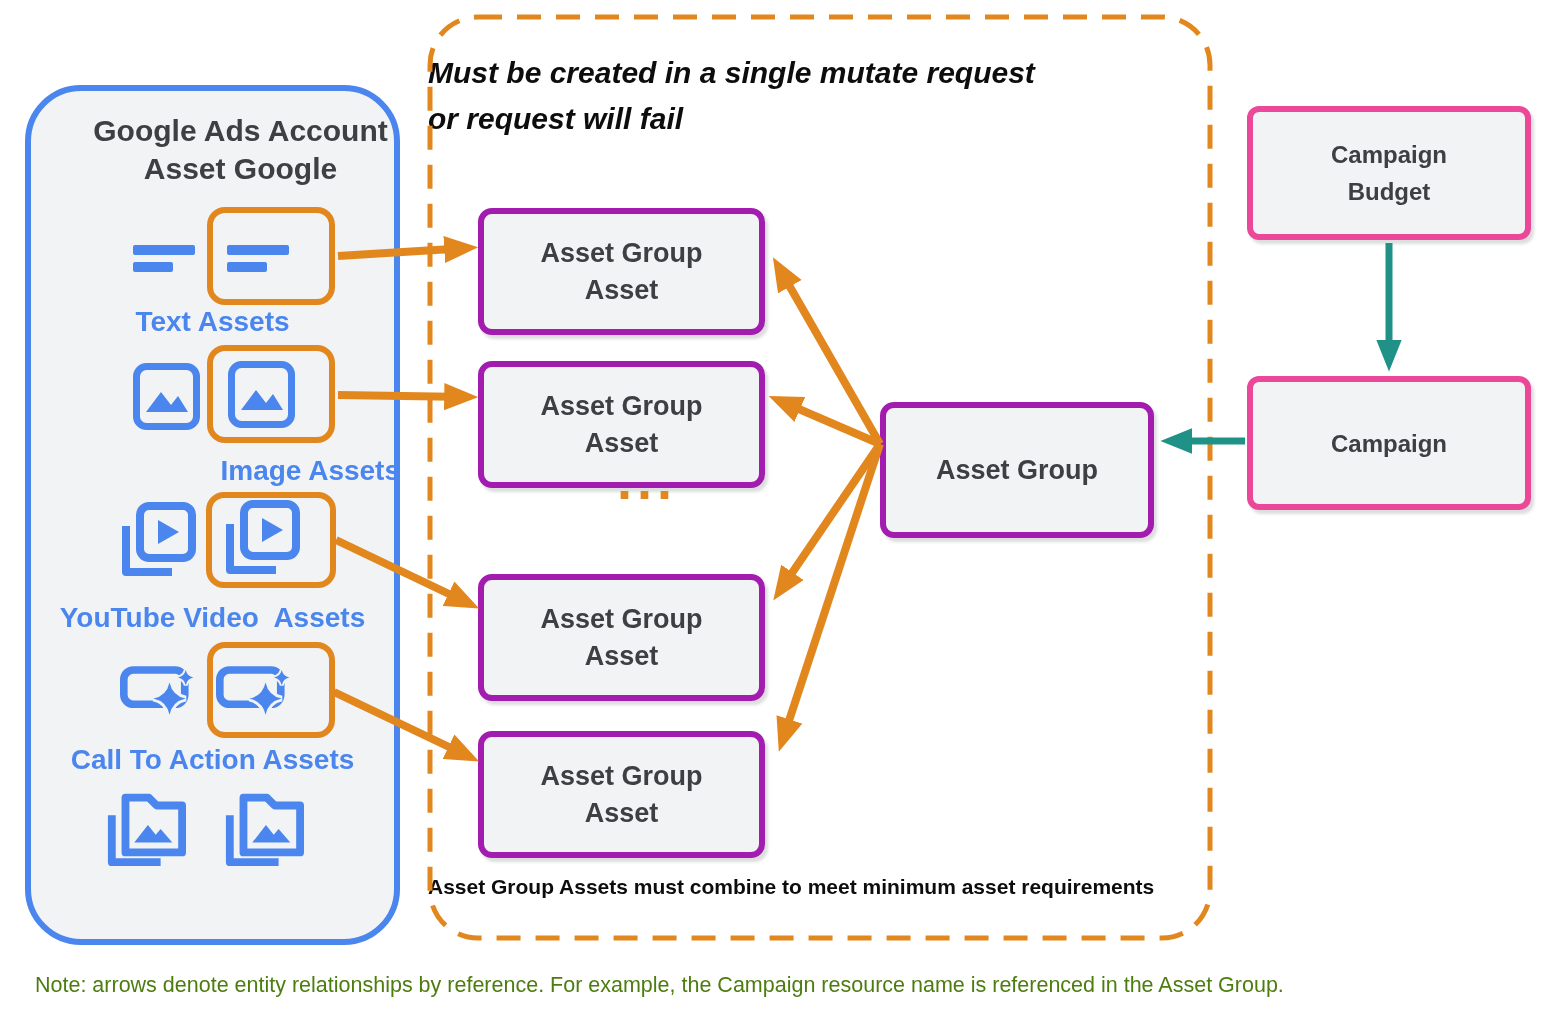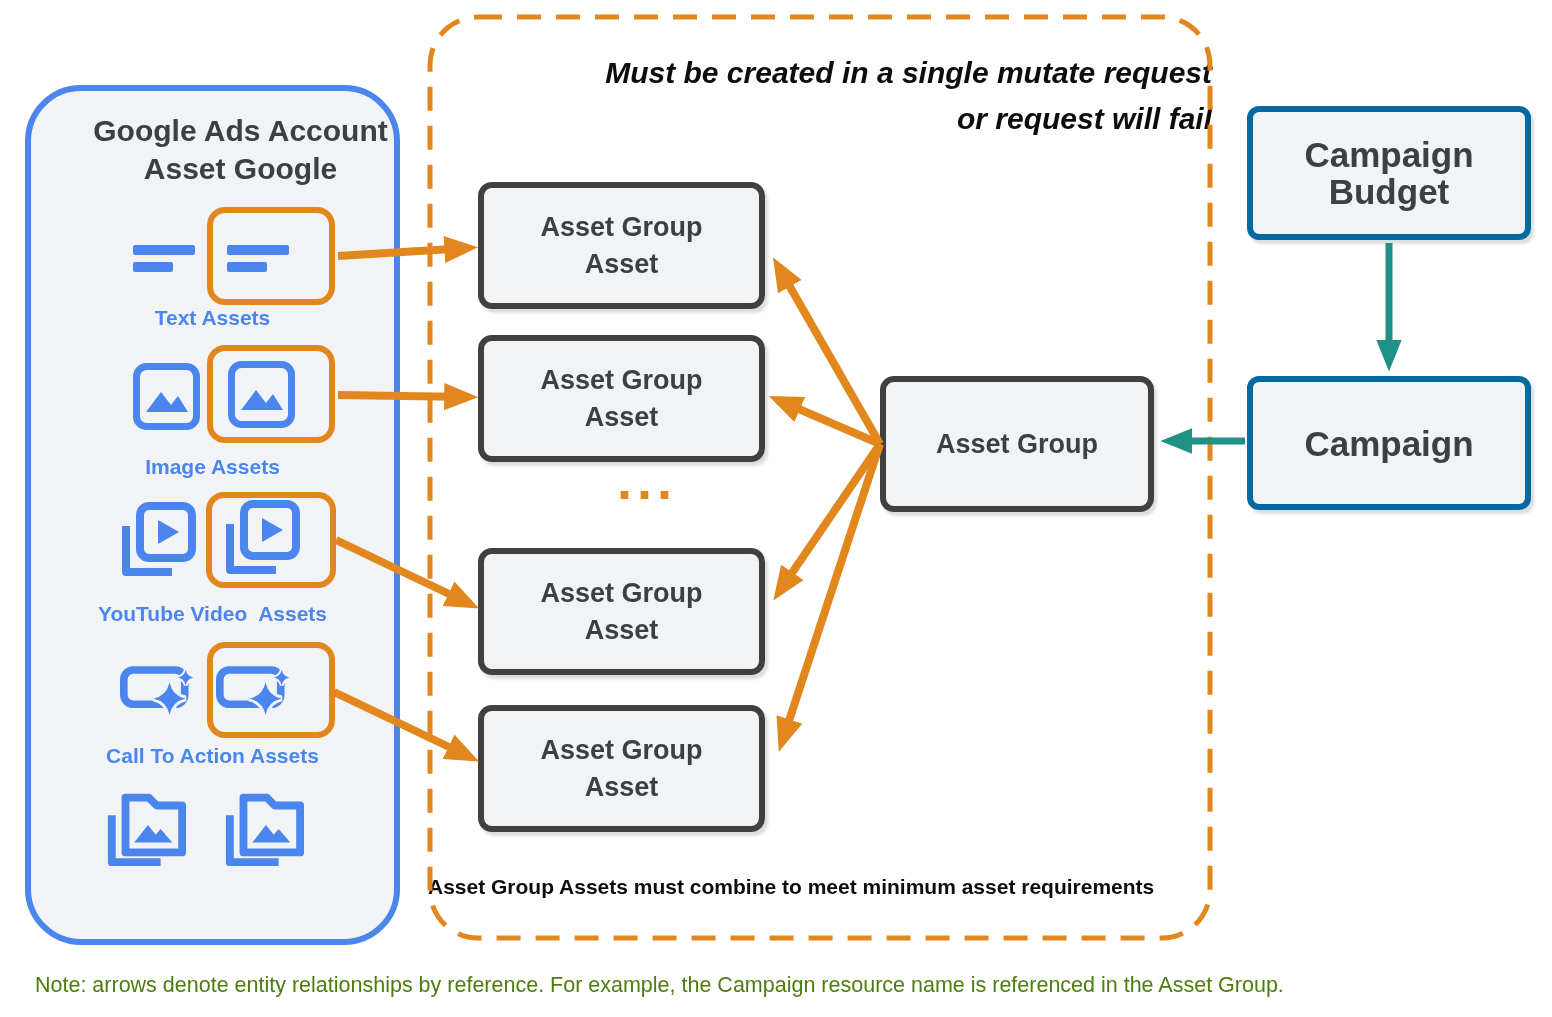--- a/index.html
+++ b/index.html
@@ -12,47 +12,47 @@
   .library-panel{
     left:25px;top:85px;width:375px;height:860px;box-sizing:border-box;
     background:#F1F3F4;border:6px solid #4A86EE;border-radius:56px;
   }
   .panel-title{
     left:25px;top:112px;width:375px;text-align:center;
     font-size:30px;font-weight:bold;color:#3C4043;line-height:38px;padding-left:28px;
   }
   .lib-label{
     left:25px;width:375px;text-align:center;color:#4A86EE;
-    font-size:21px;font-weight:bold;white-space:pre;
+    font-size:28px;font-weight:bold;white-space:pre;
   }
   .orange-frame{
     box-sizing:border-box;border:6px solid #E2871D;border-radius:18px;background:transparent;
   }
   
   .mutate-heading{
-    left:428px;top:50px;width:784px;text-align:right;color:#0d0d0d;
+    left:428px;top:50px;width:784px;text-align:left;color:#0d0d0d;
     font-size:30px;font-weight:bold;font-style:italic;line-height:46px;
   }
   .mutate-caption{
     left:428px;top:875px;width:784px;text-align:left;color:#0d0d0d;
     font-size:21px;font-weight:bold;
   }
   .ellipsis{
     left:597px;top:453px;width:100px;text-align:center;color:#E2871D;
     font-size:54px;font-weight:bold;letter-spacing:5px;line-height:54px;
   }
   
   .node{
     box-sizing:border-box;background:#F1F3F4;border-radius:14px;
     display:flex;align-items:center;justify-content:center;flex-direction:column;
     color:#3C4043;font-size:27px;font-weight:bold;line-height:37px;text-align:center;
     box-shadow:3px 4px 3px rgba(60,64,67,0.18);
   }
-  .node.orange{border:6px solid #404040;}
-  .node.teal{border:6px solid #0369a1;border-radius:12px;font-size:35px;}
+  .node.orange{border:6px solid #a21caf;margin-top:26px;}
+  .node.teal{border:6px solid #ec4899;border-radius:12px;font-size:24px;}
   .aga{left:478px;width:287px;height:127px;}
   .note-text{
     left:35px;top:973px;width:1500px;color:#4d7c0f;
     font-size:21.5px;font-weight:normal;
   }
   .overlay{left:0;top:0;pointer-events:none;}
 </style>
 </head>
 <body>
 
@@ -90,21 +90,21 @@
         <path d="M13 49 L28 29 L38 42 L45 33 L55 49 Z" fill="#4A86EE"></path>
       </svg>
   </div>
   <div class="abs orange-frame" style="left:207px;top:345px;width:128px;height:98px;"></div>
   <div class="abs" style="left:228px;top:361px;">
     <svg width="67" height="67" viewBox="0 0 67 67">
         <rect x="3.5" y="3.5" width="60" height="60" rx="10" fill="none" stroke="#4A86EE" stroke-width="7"></rect>
         <path d="M13 49 L28 29 L38 42 L45 33 L55 49 Z" fill="#4A86EE"></path>
       </svg>
   </div>
-  <div class="abs lib-label" style="top:455px;">Image Assets</div>
+  <div class="abs lib-label" style="top:455px;text-align:right;">Image Assets</div>
 
   <div class="abs" style="left:118px;top:500px;">
     <svg width="80" height="80" viewBox="0 0 80 80">
         <polyline points="8,26 8,72 54,72" fill="none" stroke="#4A86EE" stroke-width="8" stroke-linejoin="round"></polyline>
         <rect x="22" y="6" width="52" height="52" rx="9" fill="none" stroke="#4A86EE" stroke-width="8"></rect>
         <path d="M40 20 L61 32 L40 44 Z" fill="#4A86EE"></path>
       </svg>
   </div>
   <div class="abs orange-frame" style="left:206px;top:492px;width:130px;height:96px;"></div>
   <div class="abs" style="left:222px;top:498px;">

